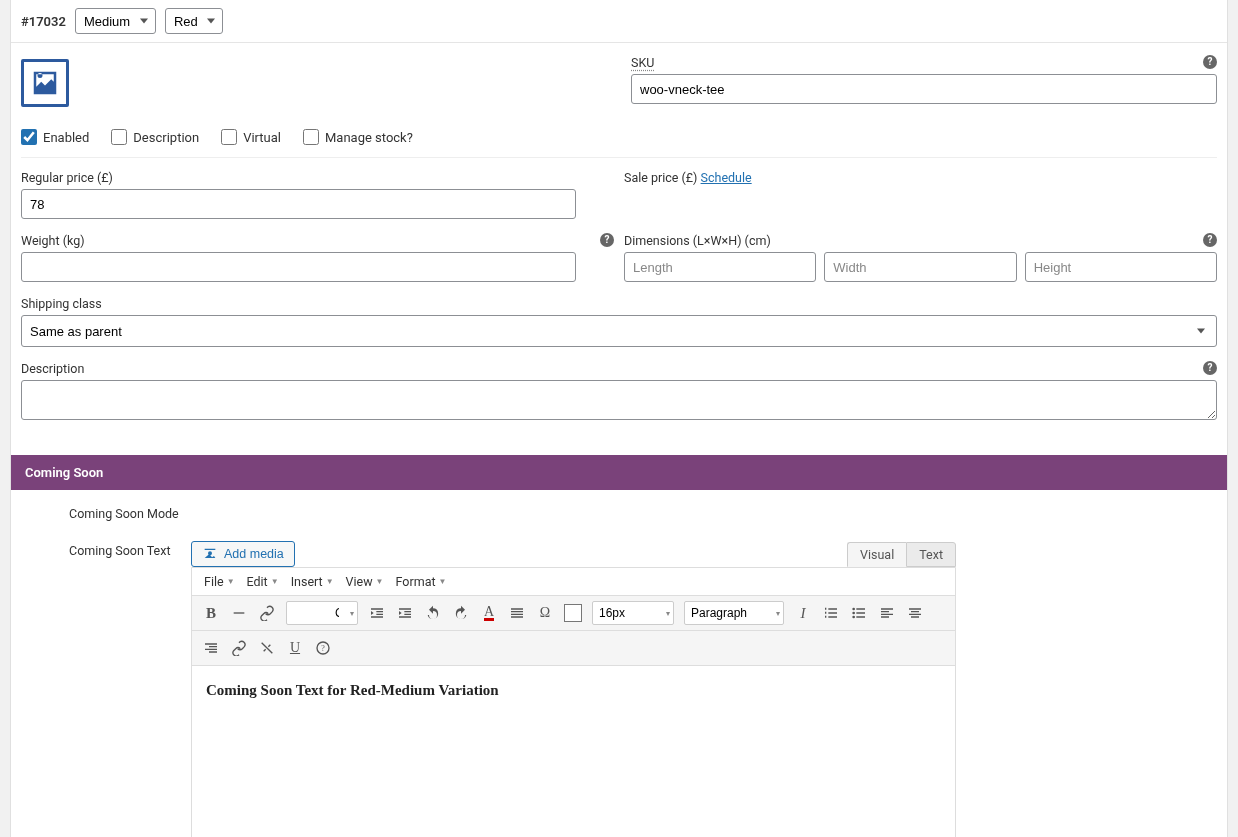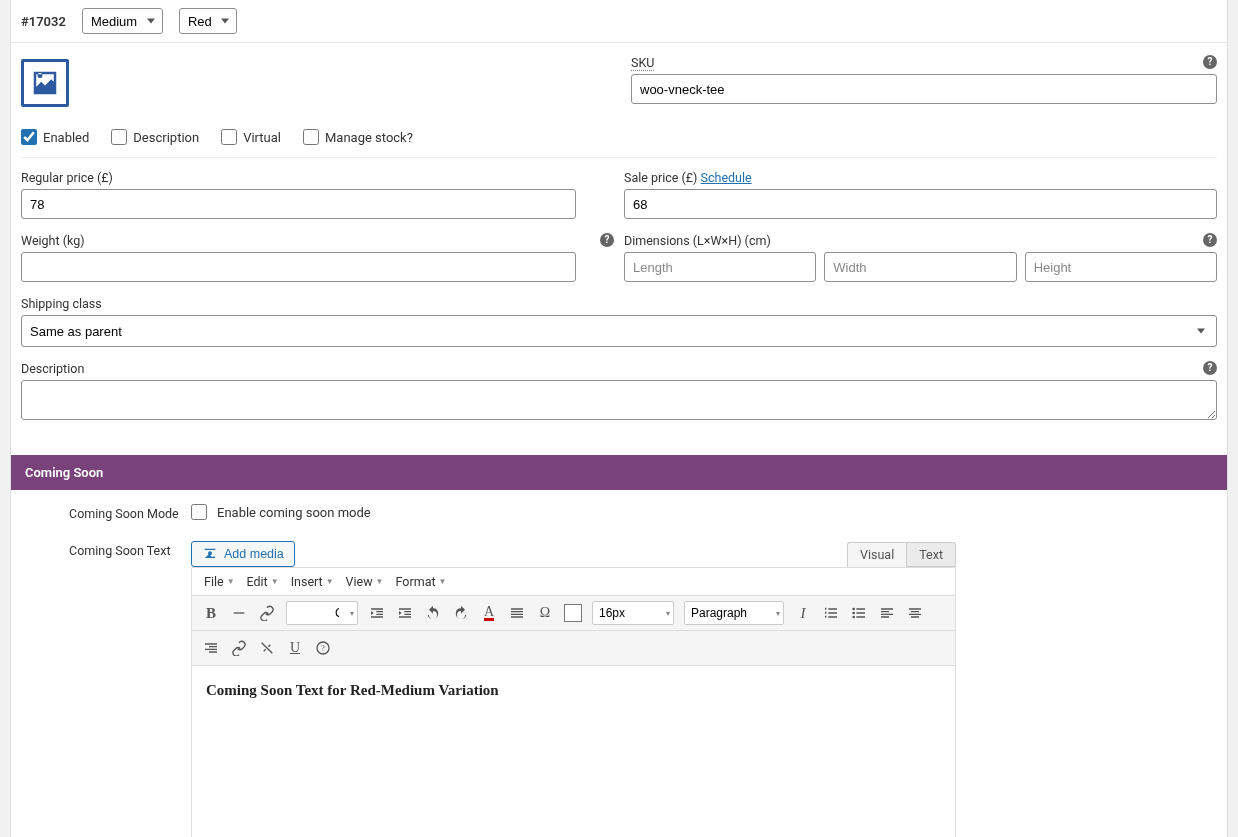--- a/index.html
+++ b/index.html
@@ -1,18 +1,18 @@
 <!DOCTYPE html>
 <html><head>
 <meta charset="utf-8">
 <style>
 * { box-sizing: border-box; margin: 0; padding: 0; }
 body { font-family: -apple-system, BlinkMacSystemFont, "Segoe UI", Roboto, sans-serif; font-size: 13px; color: #333; background: #f1f1f1; }
 .outer { background: #fff; margin: 0 10px; border: 1px solid #e0e0e0; border-top: none; }
-.header-row { padding: 8px 10px; display: flex; align-items: center; gap: 16px; border-bottom: 1px solid #e5e5e5; }
+.header-row { padding: 8px 10px; display: flex; align-items: center; gap: 9px; border-bottom: 1px solid #e5e5e5; }
 .var-id { font-weight: 600; color: #333; }
 select.attr { height: 26px; border: 1px solid #8c8f94; border-radius: 3px; padding: 0 24px 0 8px; font-size: 13px; background: #fff; appearance: none; -webkit-appearance: none; position: relative; }
 .sel-wrap { position: relative; display: inline-block; }
 .sel-wrap::after { content: ""; position: absolute; right: 8px; top: 50%; transform: translateY(-50%); width: 0; height: 0; border-left: 4px solid transparent; border-right: 4px solid transparent; border-top: 5px solid #555; pointer-events: none; }
 .panel { padding: 12px 10px 18px 10px; }
 .row { display: flex; gap: 10px; }
 .col { flex: 1; }
 .img-box { width: 48px; height: 48px; border: 3px solid #2d5a9e; border-radius: 2px; display: flex; align-items: center; justify-content: center; background: #fff; cursor: pointer; margin: 4px 0 12px 0; }
 .img-box svg { width: 30px; height: 30px; fill: #2d5a9e; }
 .lbl { font-size: 12.5px; color: #333; display: block; margin-bottom: 4px; }
@@ -114,21 +114,20 @@
     <div class="row">
       <div class="col">
         <div class="field-block">
           <label class="lbl">Regular price (£)</label>
           <input type="text" class="fld" style="max-width: 555px;" value="78">
         </div>
       </div>
       <div class="col">
         <div class="field-block">
           <label class="lbl"><span>Sale price (£)</span> <a href="#" class="link">Schedule</a></label>
-          <input type="text" class="fld" value="68" style="">
         </div>
       </div>
     </div>
 
     <div class="row">
       <div class="col">
         <div class="field-block">
           <div class="top-right">
             <label class="lbl">Weight (kg)</label>
             <span class="help-ico">?</span>
@@ -164,24 +163,20 @@
         <span class="help-ico">?</span>
       </div>
       <textarea class="desc" style=""></textarea>
     </div>
   </div>
 
   <div class="section-bar">Coming Soon</div>
 
   <div class="cs-row">
     <div class="cs-label">Coming Soon Mode</div>
-    <div class="cs-body cs-chk">
-      <input type="checkbox" style="">
-      <span>Enable coming soon mode</span>
-    </div>
   </div>
 
   <div class="cs-row" style="padding-bottom:18px;">
     <div class="cs-label">Coming Soon Text</div>
     <div class="cs-body" style="max-width:765px;">
       <div class="ed-top">
         <button class="add-media">
           <svg viewBox="0 0 24 24">
               <path d="M12 8a3 3 0 100 6 3 3 0 000-6zm-8 10h16l-2-3-3 2-4-5-7 6zM4 4h16v2H4z"></path>
             </svg>

